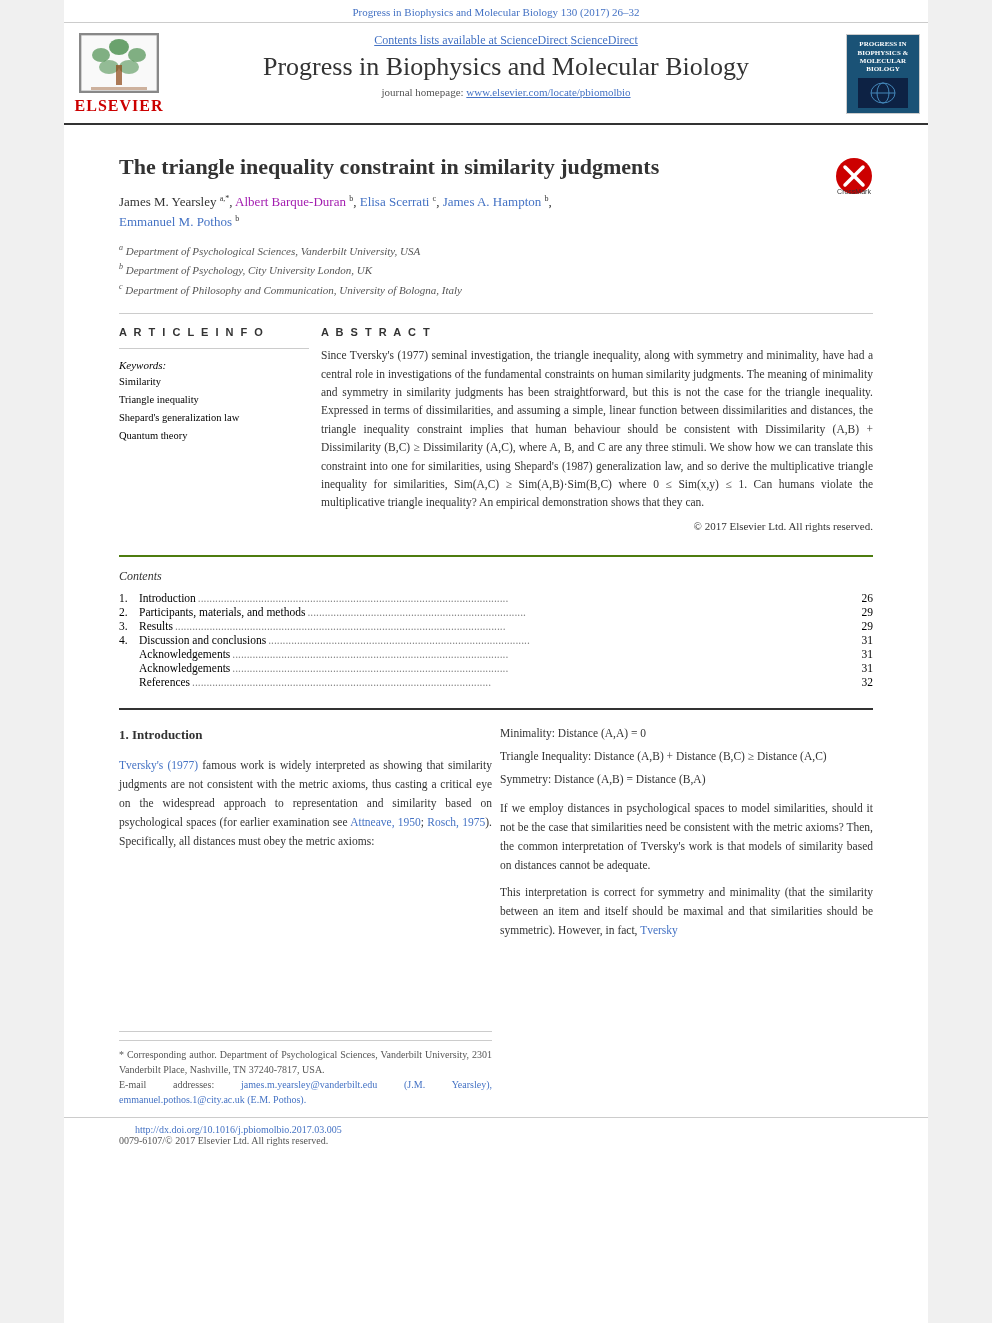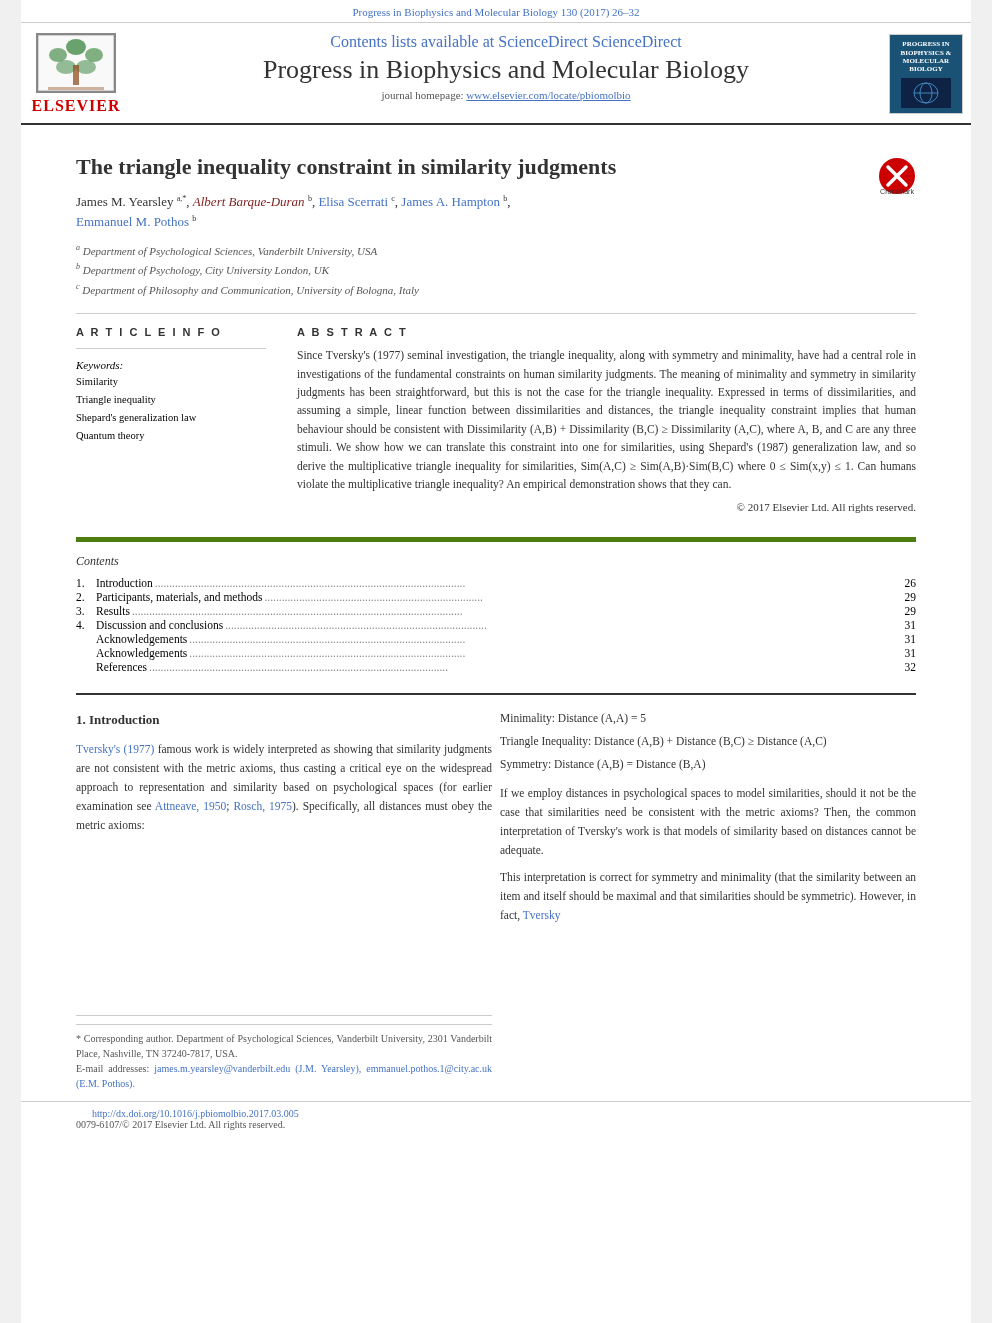--- a/index.html
+++ b/index.html
@@ -5,21 +5,21 @@
     * { margin: 0; padding: 0; box-sizing: border-box; }
     body {
       background: #f0f0f0;
       font-family: 'Times New Roman', Times, serif;
       display: flex;
       justify-content: center;
       align-items: flex-start;
       min-height: 100vh;
     }
     .page {
-      width: 950px;
+      width: 864px;
       min-height: 1323px;
       background: #fff;
       padding: 0;
       position: relative;
     }
     .top-bar {
       text-align: center;
       padding: 6px 0 4px;
       font-size: 11px;
       color: #4472c4;
@@ -62,23 +62,24 @@
       font-weight: bold;
       margin-top: 4px;
       letter-spacing: 1px;
     }
     .header-center {
       flex: 1;
       text-align: center;
       padding: 0 10px;
     }
     .sciencedirect-link {
-      font-size: 16px;
+      font-size: 12px;
       color: #4472c4;
       margin-bottom: 4px;
+      text-decoration: underline;
     }
     .journal-title-header {
       font-size: 26px;
       font-weight: normal;
       color: #333;
       margin-bottom: 4px;
       font-family: 'Times New Roman', serif;
     }
     .journal-homepage {
       font-size: 11px;
@@ -134,21 +135,21 @@
     .affiliations i {
       font-style: italic;
     }
     .article-divider {
       border: none;
       border-top: 1px solid #ccc;
       margin: 10px 0;
     }
     .two-col {
       display: flex;
-      gap: 31px;
+      gap: 12px;
       margin-top: 12px;
     }
     .col-left {
       width: 190px;
       flex-shrink: 0;
     }
     .col-right {
       flex: 1;
     }
     .section-heading {
@@ -195,21 +196,21 @@
     }
     .abstract-text .copyright {
       text-align: right;
       display: block;
       margin-top: 6px;
       font-size: 11px;
     }
     .contents-section {
       margin: 20px 55px 0;
       padding-top: 12px;
-      border-top: 5px solid #4d7c0f;
+      border-top: 2px solid #4d7c0f;
     }
     .contents-heading {
       font-size: 12px;
       font-style: italic;
       color: #333;
       margin-bottom: 8px;
     }
     .intro-section {
       margin: 20px 55px 0;
       border-top: 2px solid #333;
@@ -334,21 +335,21 @@
         <circle cx="19" cy="19" r="18" fill="#c00"></circle>
         <line x1="10" y1="10" x2="28" y2="28" stroke="white" stroke-width="3.5" stroke-linecap="round"></line>
         <line x1="28" y1="10" x2="10" y2="28" stroke="white" stroke-width="3.5" stroke-linecap="round"></line>
         <text x="19" y="37" text-anchor="middle" font-size="7" fill="#333" font-family="Arial">CrossMark</text>
       </svg>
     </div>
 
     <div class="paper-title">The triangle inequality constraint in similarity judgments</div>
 
     <div class="authors">
-      James M. Yearsley <sup>a,*</sup>, <span style="color:#7f1d1d;font-style:italic;">Albert Barque-Duran</span> <sup>b</sup>, <span style="color:#4472c4;">Elisa Scerrati</span> <sup>c</sup>, <span style="color:#4472c4;">James A. Hampton</span> <sup>b</sup>,<br>
+      James M. Yearsley <sup>a,*</sup>, <span style="color:#a21caf;">Albert Barque-Duran</span> <sup>b</sup>, <span style="color:#4472c4;">Elisa Scerrati</span> <sup>c</sup>, <span style="color:#4472c4;">James A. Hampton</span> <sup>b</sup>,<br>
       <span style="color:#4472c4;">Emmanuel M. Pothos</span> <sup>b</sup>
     </div>
 
     <div class="affiliations">
       <i><sup>a</sup> Department of Psychological Sciences, Vanderbilt University, USA</i><br>
       <i><sup>b</sup> Department of Psychology, City University London, UK</i><br>
       <i><sup>c</sup> Department of Philosophy and Communication, University of Bologna, Italy</i>
     </div>
 
     <hr class="article-divider">
@@ -441,21 +442,21 @@
           <div class="footer-note">
             <span>* Corresponding author. Department of Psychological Sciences, Vanderbilt University, 2301 Vanderbilt Place, Nashville, TN 37240-7817, USA.</span><br>
             <span>E-mail addresses:</span>
             <span style="color:#4472c4;">james.m.yearsley@vanderbilt.edu (J.M. Yearsley), emmanuel.pothos.1@city.ac.uk (E.M. Pothos).</span>
           </div>
         </div>
       </div>
 
       <div class="intro-col">
         <div class="metric-axioms">
-          <p>Minimality: Distance (A,A) = 5</p>
+          <p>Minimality: Distance (A,A) = 0</p>
           <p>Triangle Inequality: Distance (A,B) + Distance (B,C) ≥ Distance (A,C)</p>
           <p>Symmetry: Distance (A,B) = Distance (B,A)</p>
         </div>
         <p style="margin-bottom:8px; font-size:11.5px; line-height:1.65; text-align:justify;">
           If we employ distances in psychological spaces to model similarities, should it not be the case that similarities need be consistent with the metric axioms? Then, the common interpretation of Tversky's work is that models of similarity based on distances cannot be adequate.
         </p>
         <p style="font-size:11.5px; line-height:1.65; text-align:justify;">
           This interpretation is correct for symmetry and minimality (that the similarity between an item and itself should be maximal and that similarities should be symmetric). However, in fact, <span style="color:#4472c4;">Tversky</span>
         </p>
       </div>

